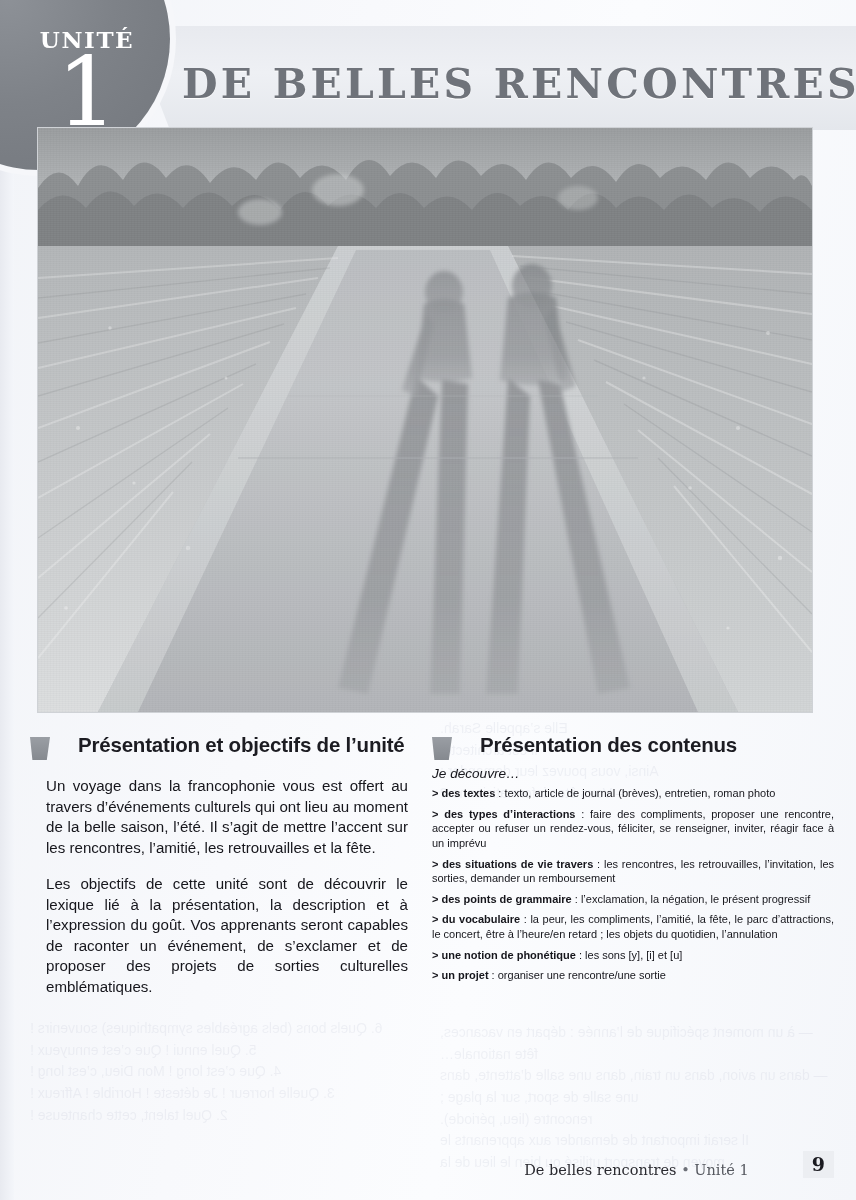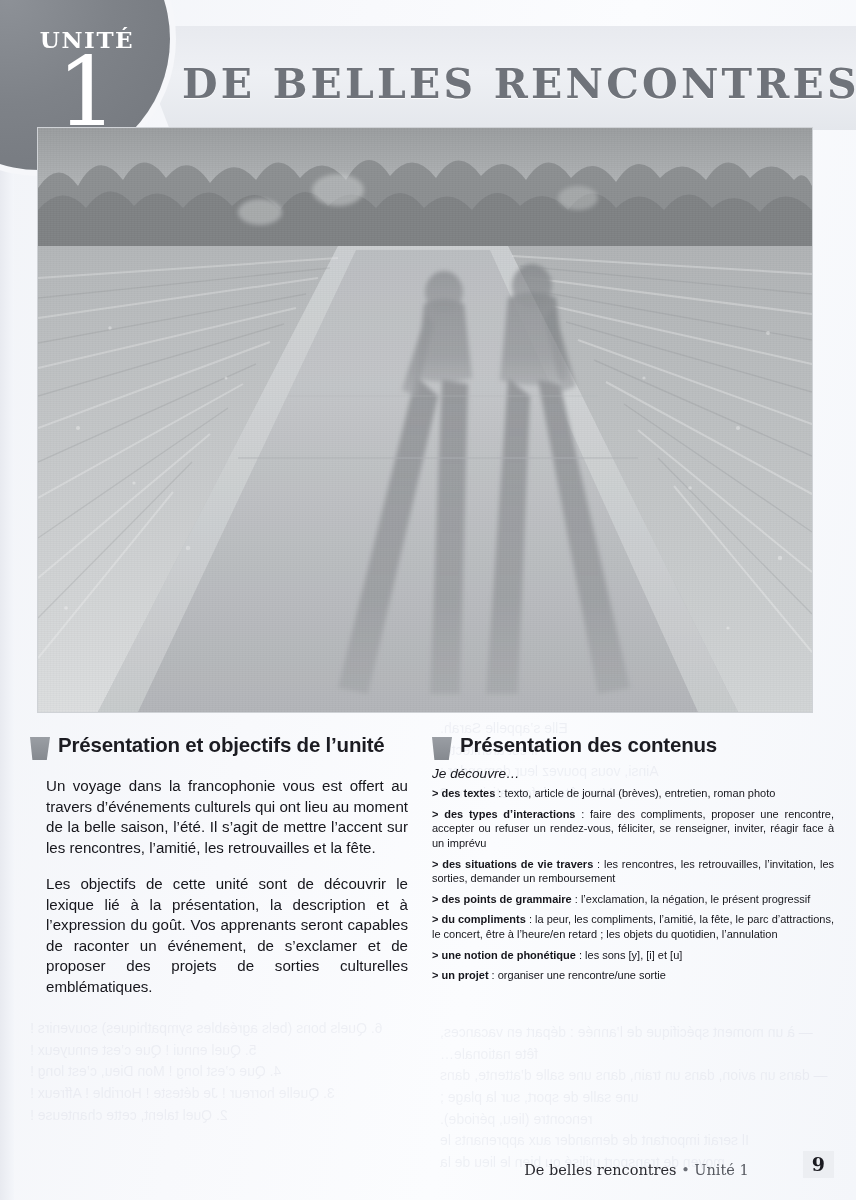--- a/index.html
+++ b/index.html
@@ -142,20 +142,21 @@
     background: linear-gradient(180deg, #9a9ea4 0%, #85898f 100%);
     -webkit-clip-path: polygon(0 0, 100% 0, 84% 100%, 12% 100%);
     clip-path: polygon(0 0, 100% 0, 84% 100%, 12% 100%);
   }
   .head-text {
     font-size: 20.5px;
     font-weight: 700;
     color: #1c1c22;
     line-height: 1.15;
     letter-spacing: -0.2px;
+    margin-left: 20px;
   }
 
   .body-text {
     font-size: 15.1px;
     line-height: 1.36;
     color: #16161c;
     text-align: justify;
     margin: 0 0 0 0;
   }
   .body-text p { margin: 16px; }
@@ -424,21 +425,21 @@
       <li class="content-item">
         <span class="chev">&gt;</span>
         <span class="lbl">des situations de vie travers</span><span> : </span><span>les rencontres, les retrouvailles, l’invitation, les sorties, demander un remboursement</span>
       </li>
       <li class="content-item">
         <span class="chev">&gt;</span>
         <span class="lbl">des points de grammaire</span><span> : </span><span>l’exclamation, la négation, le présent progressif</span>
       </li>
       <li class="content-item">
         <span class="chev">&gt;</span>
-        <span class="lbl">du compliments</span><span> : </span><span>la peur, les compliments, l’amitié, la fête, le parc d’attractions, le concert, être à l’heure/en retard ; les objets du quotidien, l’annulation</span>
+        <span class="lbl">du vocabulaire</span><span> : </span><span>la peur, les compliments, l’amitié, la fête, le parc d’attractions, le concert, être à l’heure/en retard ; les objets du quotidien, l’annulation</span>
       </li>
       <li class="content-item">
         <span class="chev">&gt;</span>
         <span class="lbl">une notion de phonétique</span><span> : </span><span>les sons [y], [i] et [u]</span>
       </li>
       <li class="content-item">
         <span class="chev">&gt;</span>
         <span class="lbl">un projet</span><span> : </span><span>organiser une rencontre/une sortie</span>
       </li>
     </ul>

